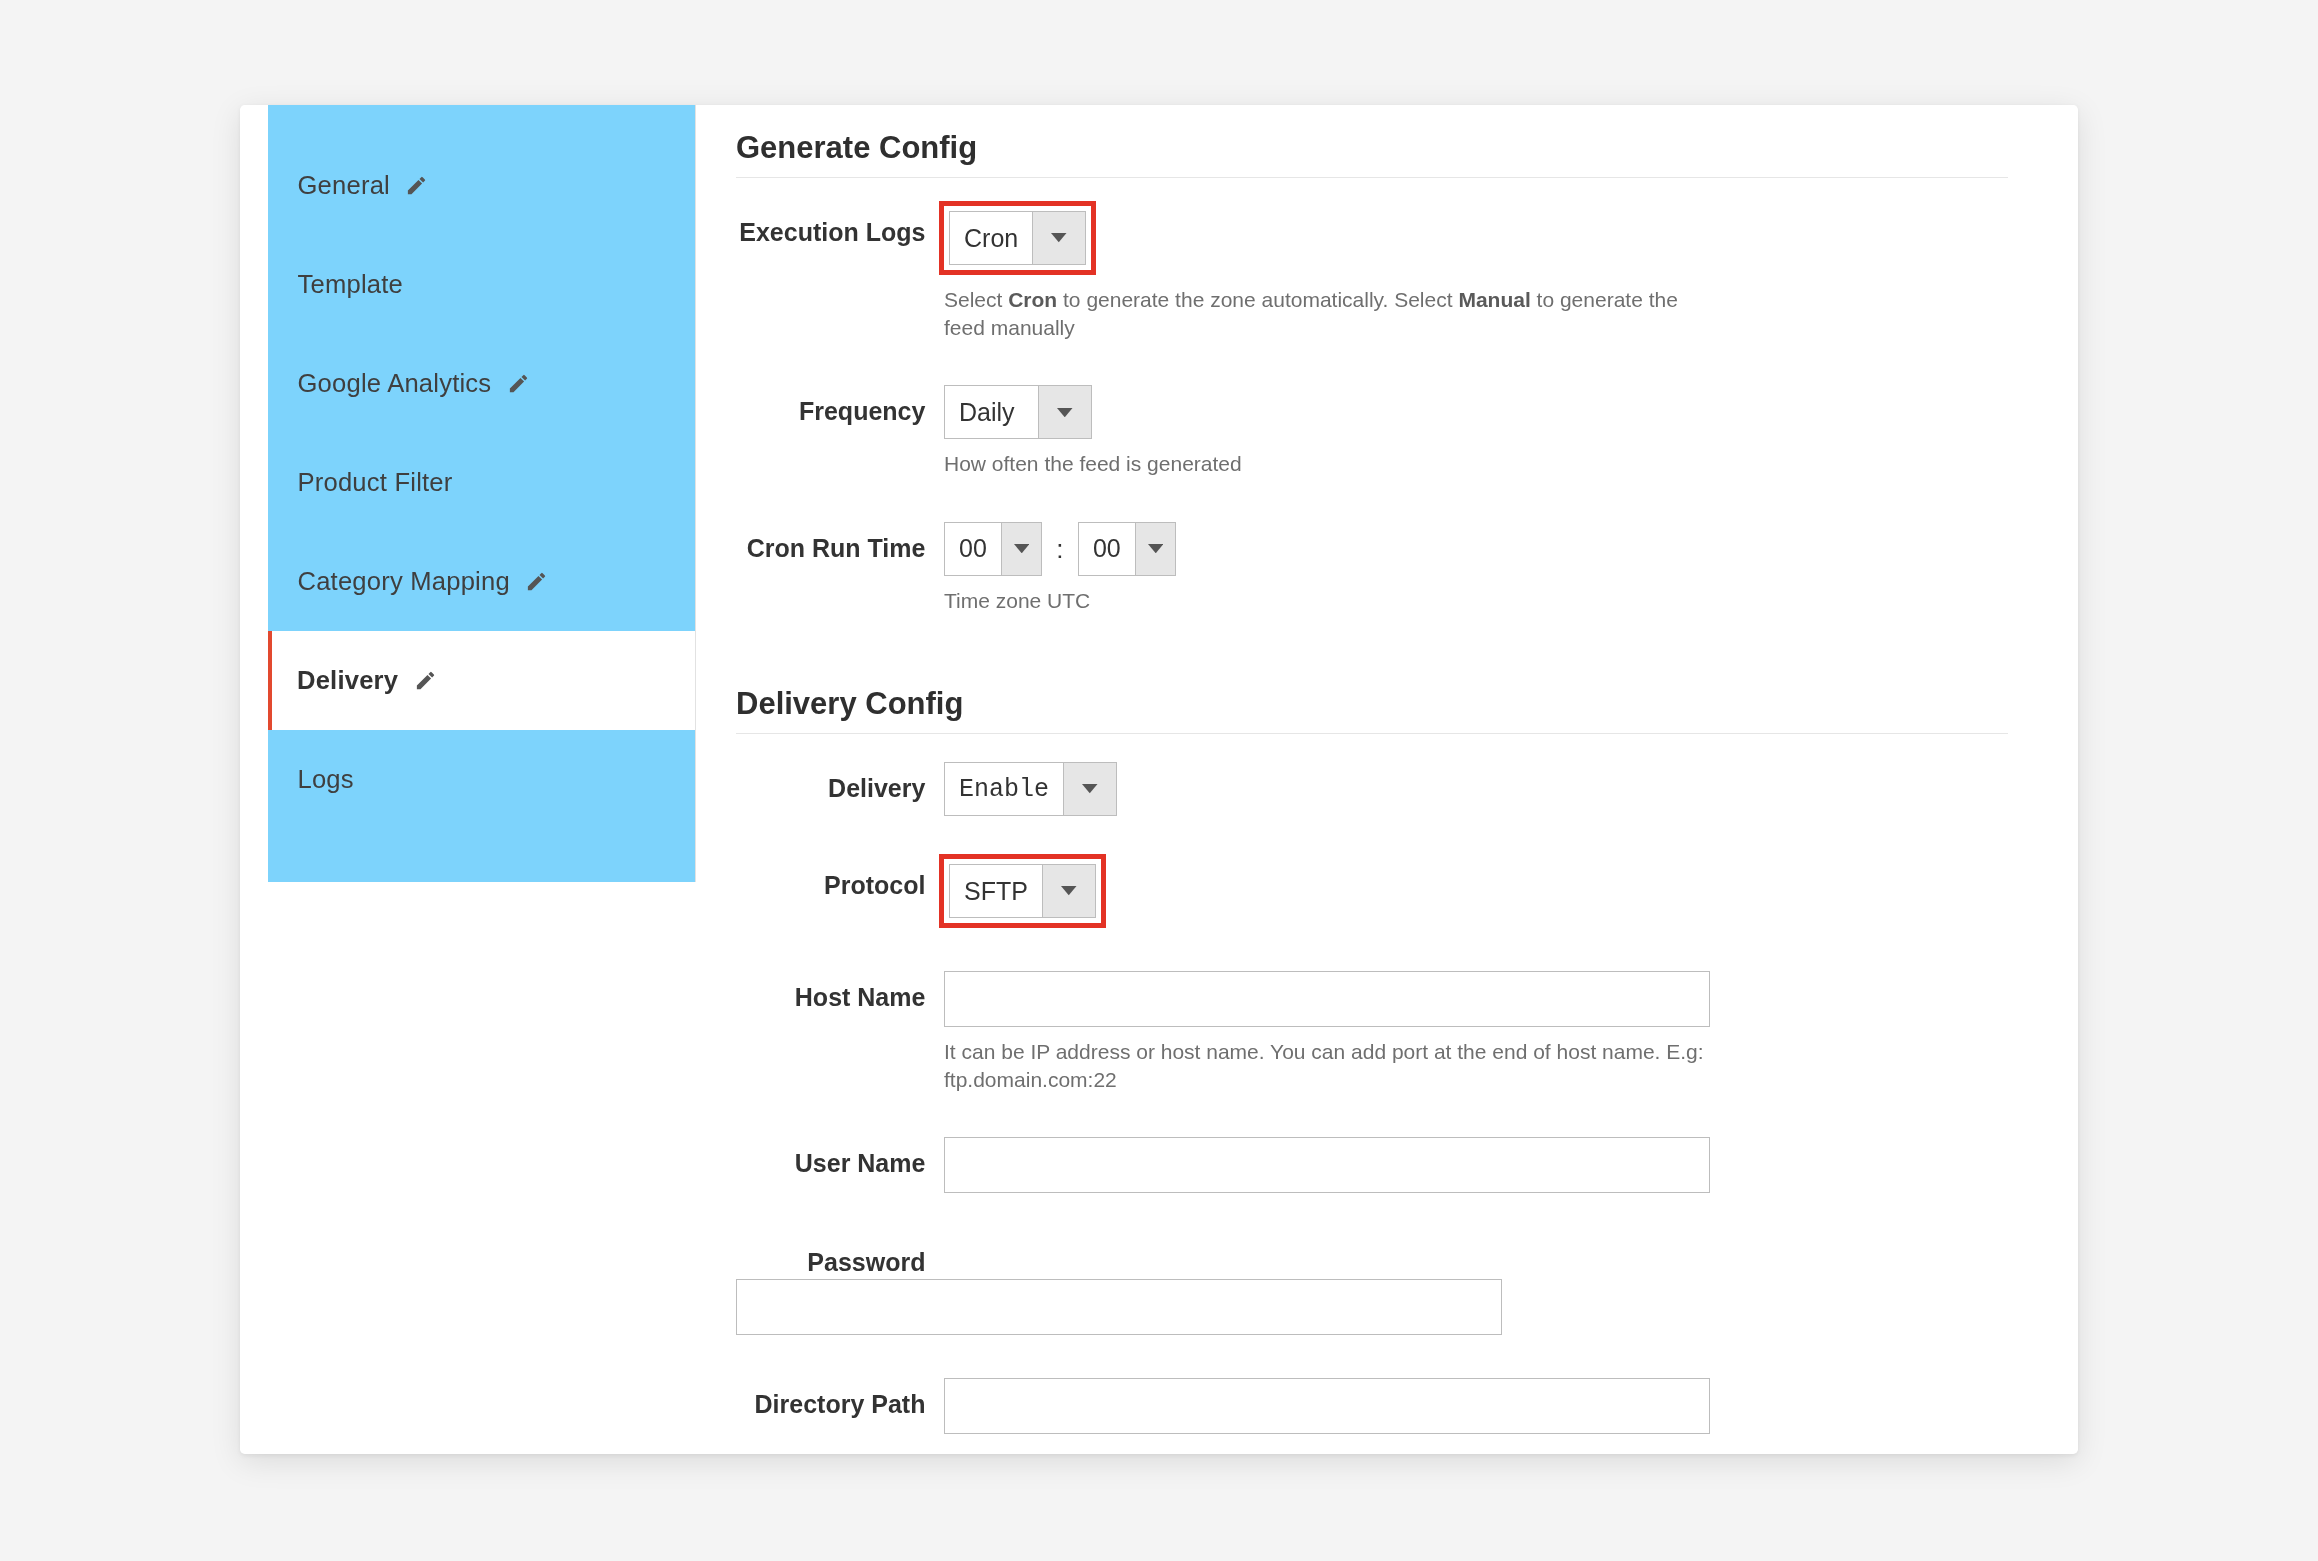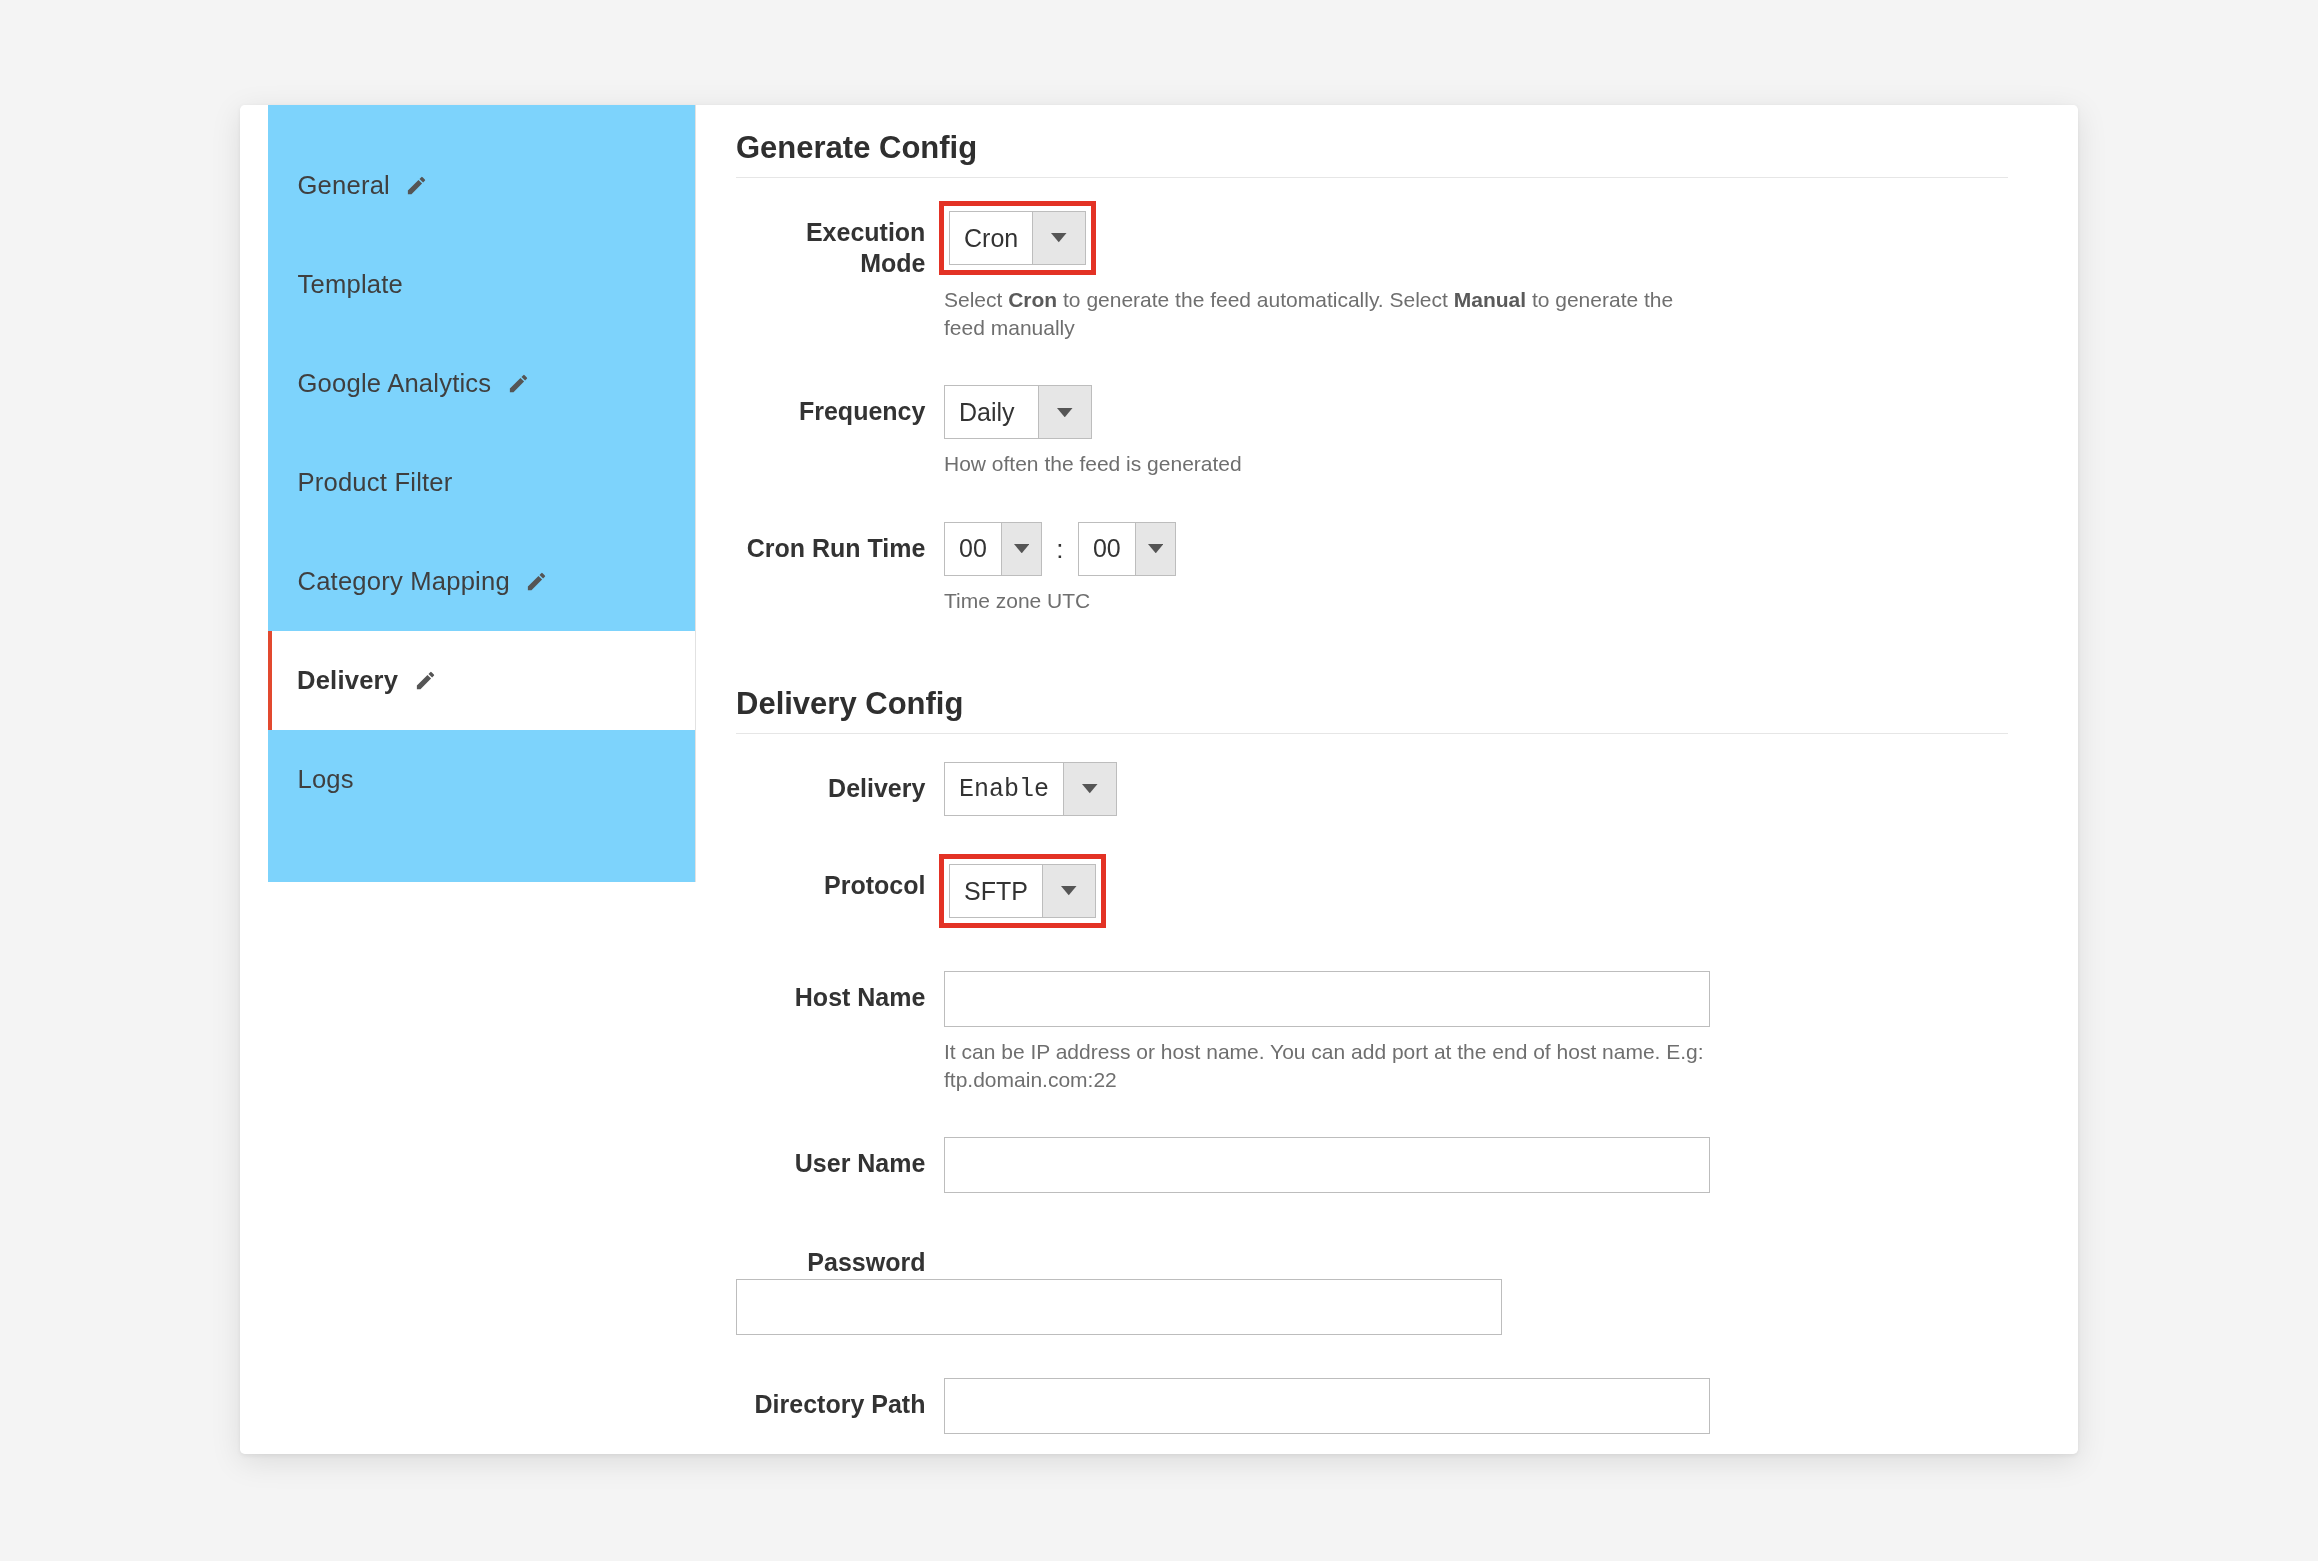--- a/index.html
+++ b/index.html
@@ -205,34 +205,34 @@
       <div class="nav-item">
         <span class="label">Logs</span>
       </div>
     </div>
 
     <div class="form">
 
       <div class="section-heading">Generate Config</div>
 
       <div class="row">
-        <div class="field-label">Execution Mode</div>
+        <div class="field-label">Execution Logs</div>
         <div class="field-control">
           <span class="red-highlight">
             <span class="select">
               <span class="select-value">Cron</span>
               <span class="caret">
                 <svg viewBox="0 0 20 12">
                     <path d="M0 0 L10 12 L20 0 Z"></path>
                   </svg>
               </span>
             </span>
           </span>
           <div class="hint">
-            <span>Select </span><b>Cron</b><span> to generate the feed automatically. Select </span><b>Manual</b><span> to generate the feed manually</span>
+            <span>Select </span><b>Cron</b><span> to generate the zone automatically. Select </span><b>Manual</b><span> to generate the feed manually</span>
           </div>
         </div>
       </div>
 
       <div class="row" style="margin-top:43px;">
         <div class="field-label">Frequency</div>
         <div class="field-control">
           <span class="select">
             <span class="select-value" style="min-width:93px;">Daily</span>
             <span class="caret">

